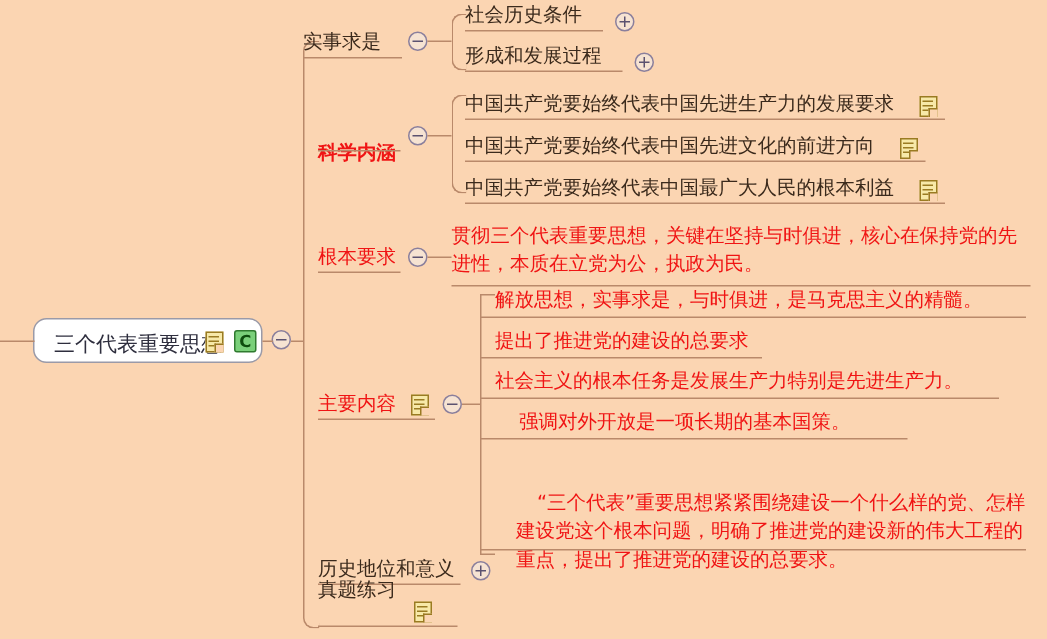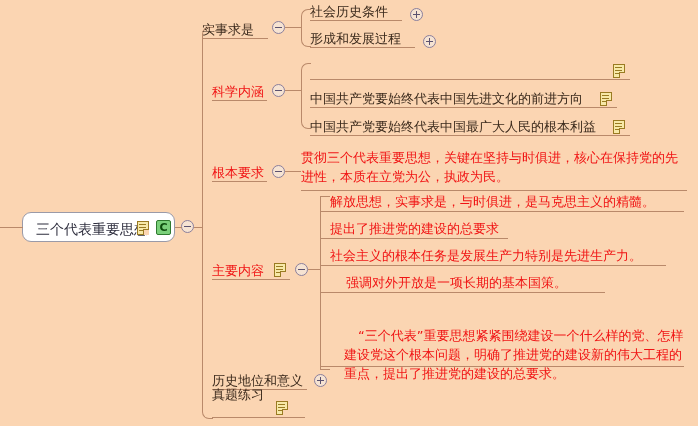--- a/index.html
+++ b/index.html
@@ -136,29 +136,32 @@
   </div>
   <div class="underline" style="left:310px;top:20px;width:92px;"></div>
   <div class="toggle plus" style="left:410px;top:8px;"></div>
 
   <div class="node" style="left:310px;top:29px;">
     <span class="txt">形成和发展过程</span>
   </div>
   <div class="underline" style="left:310px;top:47px;width:105px;"></div>
   <div class="toggle plus" style="left:423px;top:35px;"></div>
 
-  <div class="node red" style="left:212px;top:82px;">
+  <div class="node red" style="left:212px;top:94px;font-weight:bold;">
     <span class="txt">科学内涵</span>
   </div>
   <div class="underline" style="left:212px;top:100px;width:55px;"></div>
   <div class="toggle" style="left:272px;top:84px;"></div>
   <div class="hline" style="left:285px;top:90px;width:16px;"></div>
 
   <div class="bracket" style="left:301px;top:63px;width:9px;height:64px;"></div>
 
+  <div class="node" style="left:310px;top:61px;">
+    <span class="txt">中国共产党要始终代表中国先进生产力的发展要求</span>
+  </div>
   <div class="underline" style="left:310px;top:79px;width:320px;"></div>
   <span class="note-icon" style="left:613px;top:64px;">
       <i></i>
       <i></i>
       <i></i>
     </span>
 
   <div class="node" style="left:310px;top:89px;">
     <span class="txt">中国共产党要始终代表中国先进文化的前进方向</span>
   </div>

